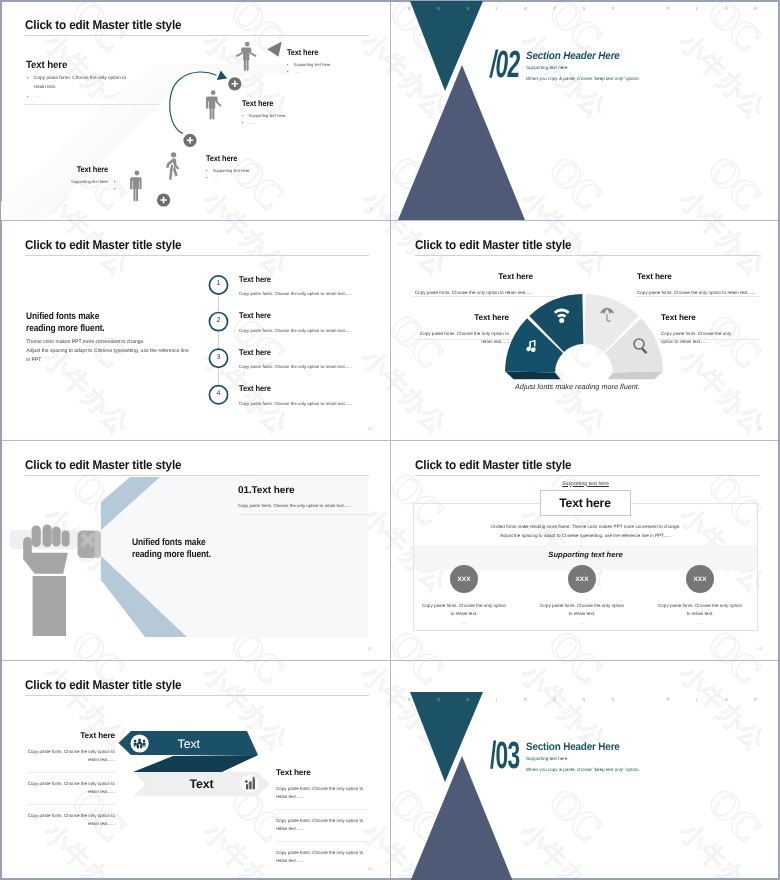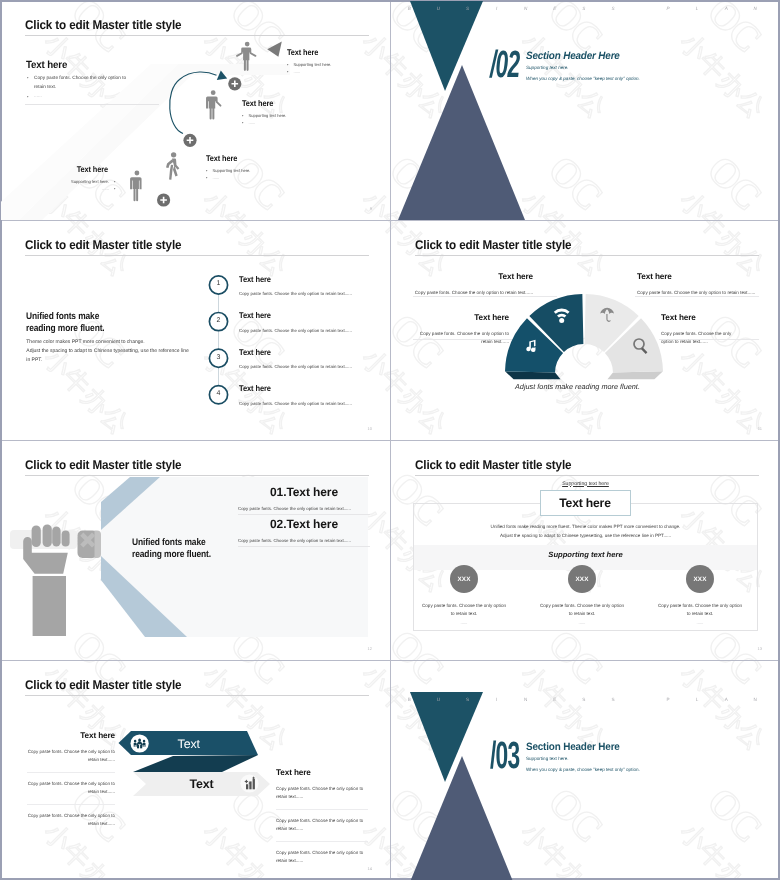--- a/index.html
+++ b/index.html
@@ -49,21 +49,21 @@
   .s4-lab .d{margin-top:8.4px;font-size:4.6px;color:#3d3d3d;line-height:8.2px;}
   #s4 .s4-l1{left:8px;width:134px;top:50.6px;text-align:right;}
   #s4 .s4-l2{left:246px;width:120px;top:50.6px;}
   #s4 .s4-l3{left:28px;width:90px;top:91.6px;text-align:right;}
   #s4 .s4-l4{left:270px;width:82px;top:91.6px;}
   #s4 .s4-cap{position:absolute;left:124px;top:161.3px;font-size:7.3px;font-style:italic;color:#2a2a2a;}
   
   #s5 .s5-lead{position:absolute;left:131px;top:96px;font-size:9.6px;font-weight:bold;color:#161616;line-height:12.2px;letter-spacing:-0.12px;transform:scaleX(0.88);transform-origin:left top;}
   #s5 .s5-list{position:absolute;left:237px;top:42px;width:132px;}
   #s5 .s5-item{height:32px;border-bottom:1px solid #e6e6e8;box-sizing:border-box;}
-  #s5 .s5-item .t{font-size:12px;font-weight:bold;color:#161616;letter-spacing:-0.1px;padding-top:2.2px;text-align:center;}
+  #s5 .s5-item .t{font-size:10px;font-weight:bold;color:#161616;letter-spacing:-0.1px;padding-top:2.2px;}
   #s5 .s5-item .d{margin-top:6.4px;font-size:4.4px;color:#3d3d3d;}
   
   #s6 .s6-sup{position:absolute;left:0;top:39.5px;width:389px;text-align:center;font-size:5.2px;color:#333;text-decoration:underline;}
   #s6 .s6-frame{position:absolute;left:22px;top:62px;width:345px;height:128px;border:1px solid #e2e2e4;box-sizing:border-box;}
   #s6 .s6-band{position:absolute;left:23px;top:104px;width:343px;height:25px;background:#f6f6f7;}
   #s6 .s6-box{position:absolute;left:148.5px;top:48.5px;width:91px;height:26px;border:1px solid #b6ccd4;box-sizing:border-box;background:#fff;display:flex;align-items:center;justify-content:center;}
   #s6 .s6-box span{font-size:12.2px;font-weight:bold;color:#161616;letter-spacing:-0.2px;}
   #s6 .s6-para{position:absolute;left:0;top:81px;width:389px;text-align:center;font-size:4.6px;color:#3d3d3d;line-height:9px;}
   #s6 .s6-bandtext{position:absolute;left:0;top:109px;width:389px;text-align:center;font-size:7.6px;font-style:italic;font-weight:bold;color:#161616;}
   #s6 .s6-card{position:absolute;top:124px;width:94px;text-align:center;}
@@ -343,24 +343,20 @@
     </svg>
     <div class="s5-lead">
       <span>Unified fonts make</span><br>
       <span>reading more fluent.</span>
     </div>
     <div class="s5-list">
       <div class="s5-item">
         <div class="t">01.Text here</div>
         <div class="d">Copy paste fonts. Choose the only option to retain text......</div>
       </div>
-      <div class="s5-item">
-        <div class="t">02.Text here</div>
-        <div class="d">Copy paste fonts. Choose the only option to retain text......</div>
-      </div>
     </div>
     <div class="pnum">12</div>
   </div>
   <div class="slide" id="s6" style="left:391px;top:441px;">
     <div class="sl-title">Click to edit Master title style</div>
     <div class="sl-rule"></div>
     <div class="s6-sup">Supporting text here</div>
     <div class="s6-frame"></div>
     <div class="s6-band"></div>
 

